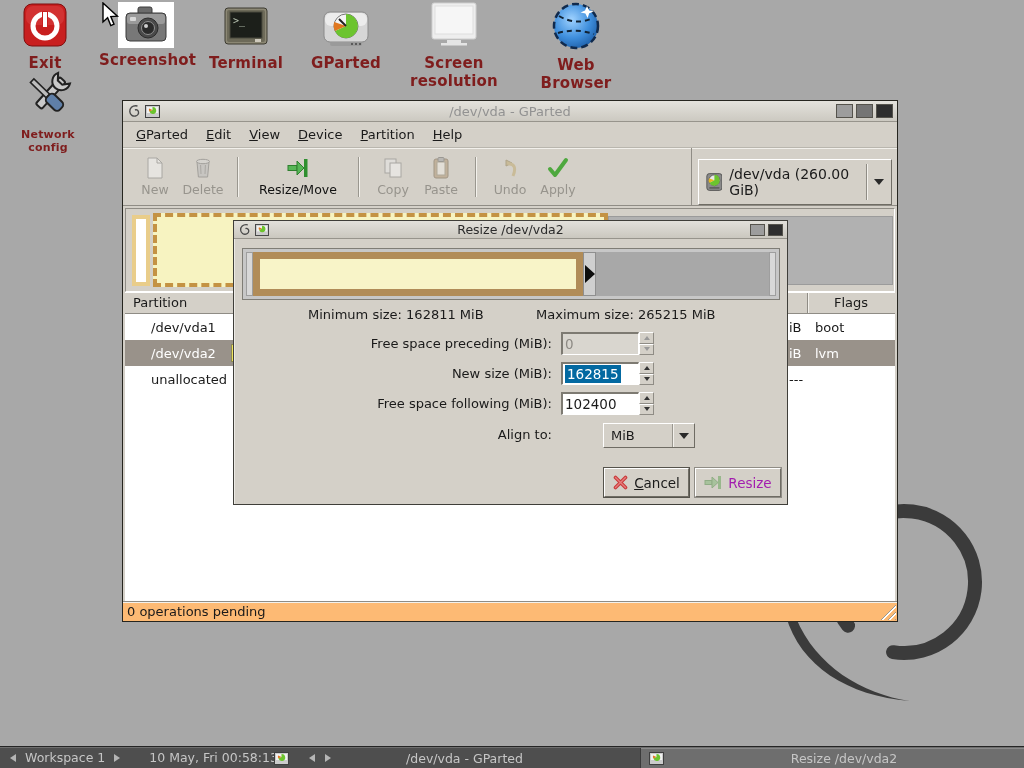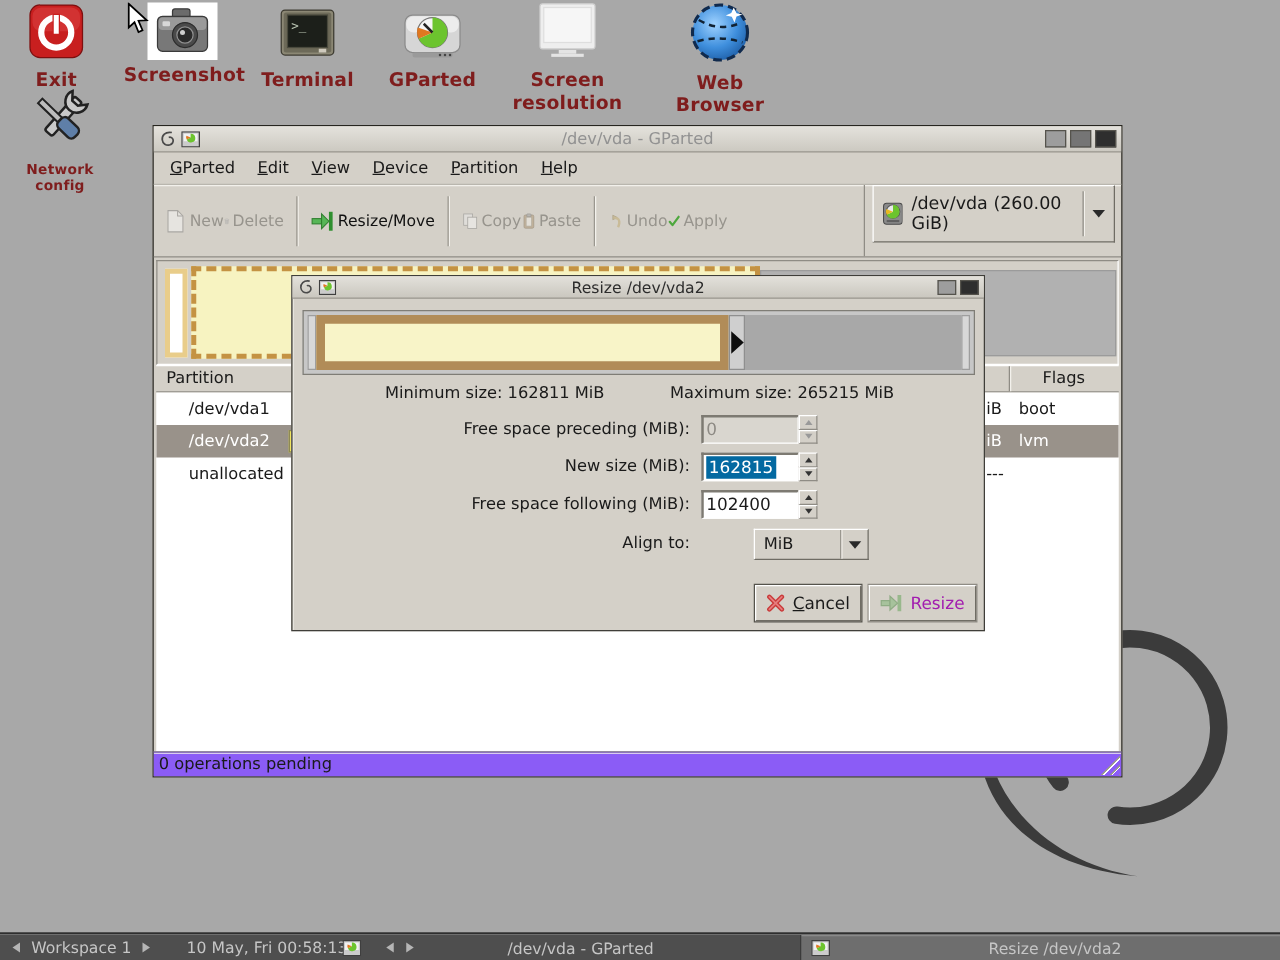--- a/index.html
+++ b/index.html
@@ -27,26 +27,26 @@
   .titlebar .t-title { position:absolute; left:0; right:0; text-align:center; font-size:13px; color:#929292; }
   .titlebar .t-btns { margin-left:auto; display:flex; gap:3px; margin-right:4px; }
   .tb { width:17px; height:14px; border:1px solid #55534c; }
   .tb.b1 { background:#9d9d9d; } .tb.b2 { background:#757575; } .tb.b3 { background:#2e2e2e; }
   .d-titlebar .t-title { color:#2c2c2c; }
 
   .menubar { height:26px; display:flex; align-items:center; padding-left:4px; border-bottom:1px solid #b9b6ae; }
   .menu-item { padding:3px 9px; font-size:13px; }
 
   .toolbar { position:relative; height:58px; border-bottom:1px solid #8f8c85; box-shadow:inset 0 1px 0 #f2f0eb; display:flex; align-items:center; padding-left:8px; }
-  .tbtn { width:48px; height:50px; display:flex; flex-direction:row; align-items:center; justify-content:center; gap:2px; font-size:12.5px; color:#97948d; }
+  .tbtn { width:48px; height:50px; display:flex; flex-direction:column; align-items:center; justify-content:center; gap:2px; font-size:12.5px; color:#97948d; }
   .tbtn.wide { width:100px; }
   .tbtn.enabled { color:#111; }
   .tbtn .dim { opacity:.45; filter:grayscale(35%); }
   .tsep { width:1px; height:40px; background:#9a978f; box-shadow:1px 0 0 #f3f1ec; margin:0 10px; }
-  .device-area { position:absolute; right:0; top:0; bottom:0; width:206px; border-left:1px solid #8f8c85; display:flex; align-items:flex-start; justify-content:center; }
+  .device-area { position:absolute; right:0; top:0; bottom:0; width:206px; border-left:1px solid #8f8c85; display:flex; align-items:flex-end; justify-content:center; }
   .device-combo { width:194px; height:46px; background:#d4d0c8; display:flex; align-items:center; padding:0 7px; gap:7px; font-size:14px; }
   .dc-sep { width:1px; align-self:stretch; margin:4px 0 4px auto; background:#8f8c85; box-shadow:1px 0 0 #f3f1ec; }
   .arr-down { width:0; height:0; border-left:5px solid transparent; border-right:5px solid transparent; border-top:6px solid #2a2a2a; }
   .arr-up-s { width:0; height:0; border-left:3px solid transparent; border-right:3px solid transparent; border-bottom:4px solid #333; }
   .arr-dn-s { width:0; height:0; border-left:3px solid transparent; border-right:3px solid transparent; border-top:4px solid #333; }
 
   .ppanel { position:absolute; top:107px; left:2px; width:770px; height:84px; background:#d4d0c8; border-top:1px solid #8f8c85; border-left:1px solid #8f8c85; border-right:1px solid #fff; border-bottom:1px solid #fff; }
   .p-vda1 { position:absolute; left:6px; top:6px; width:18px; height:71px; background:#fff; border:4px solid #e9cd8a; }
   .p-vda2 { position:absolute; left:27px; top:4px; width:455px; height:74px; background:#f7f3c1; border:4px dashed #c49243; }
   .p-unalloc { position:absolute; left:482px; top:7px; width:285px; height:69px; background:#b1b1b1; border:1px solid #9b9b9b; }
@@ -57,21 +57,21 @@
   .thead .h-flags { position:absolute; left:683px; width:86px; top:2px; text-align:center; }
 
   .tbody { position:absolute; top:213px; left:2px; width:770px; bottom:20px; background:#fff; overflow:hidden; }
   .trow { position:relative; height:26px; display:flex; align-items:center; font-size:13px; }
   .trow .pname { padding-left:26px; }
   .trow .chip { position:absolute; left:106px; top:4px; width:5px; height:18px; background:#efe45f; border:1px solid #8e8a52; }
   .trow .tail { position:absolute; left:664px; }
   .trow .flg { position:absolute; left:690px; }
   .trow.sel { background:#99928a; color:#fff; }
 
-  .statusbar { position:absolute; left:0; right:0; bottom:0; height:20px; background:#8b5cf6; border-top:1px solid #8f8c85; box-shadow:inset 0 1px 0 #f3f1ec; font-size:13px; display:flex; align-items:center; padding-left:4px;text-align:right; }
+  .statusbar { position:absolute; left:0; right:0; bottom:0; height:20px; background:#fdba74; border-top:1px solid #8f8c85; box-shadow:inset 0 1px 0 #f3f1ec; font-size:13px; display:flex; align-items:center; padding-left:4px;text-align:right; }
   .grip { position:absolute; right:1px; bottom:1px; width:17px; height:17px; background:
     repeating-linear-gradient(135deg, transparent 0 3px, #9a978f 3px 4px, #fff 4px 5px); clip-path:polygon(100% 0,100% 100%,0 100%); }
 
   
   .dlg { position:absolute; left:233px; top:220px; width:555px; height:285px; background:#d4d0c8; border:1px solid #3f3e39; z-index:3; box-shadow:inset 1px 1px 0 #eceae5; }
   .d-titlebar { height:18px; background:linear-gradient(#e3e1db,#cac7bf); border-bottom:1px solid #97948c; display:flex; align-items:center; position:relative; }
   .d-titlebar .t-title { font-size:12.5px; }
   .d-titlebar .tb { width:15px; height:12px; }
 
   .rwidget { position:absolute; left:8px; top:27px; width:538px; height:52px; border:1px solid #7f7d76; background:#c7c7c7; display:flex; align-items:stretch; padding:3px; }

